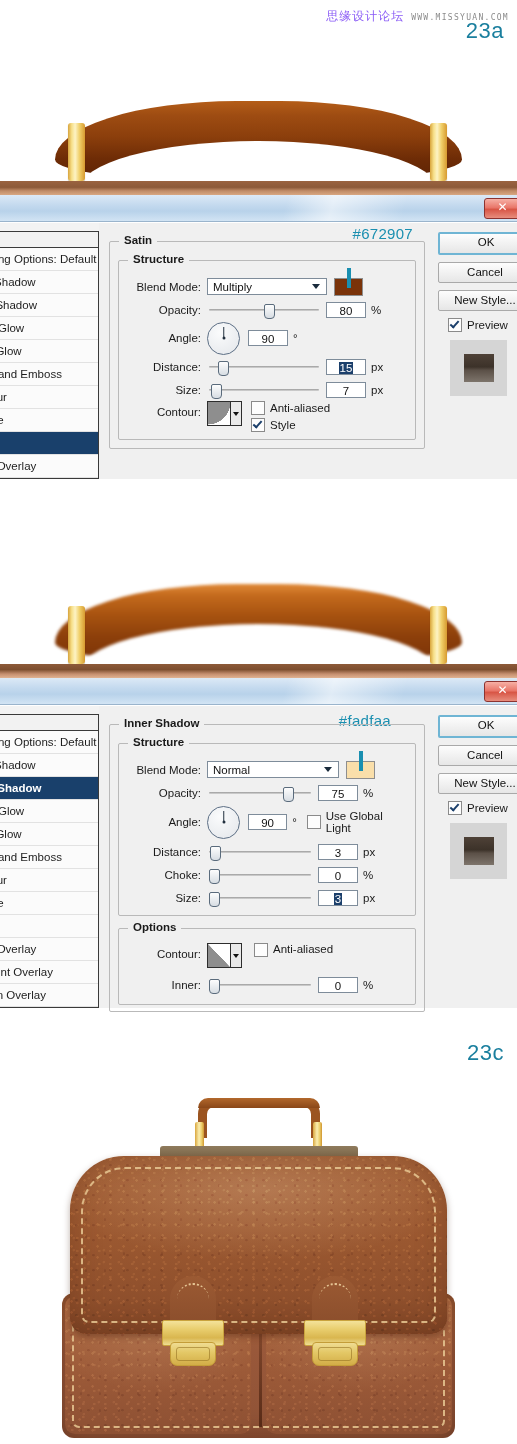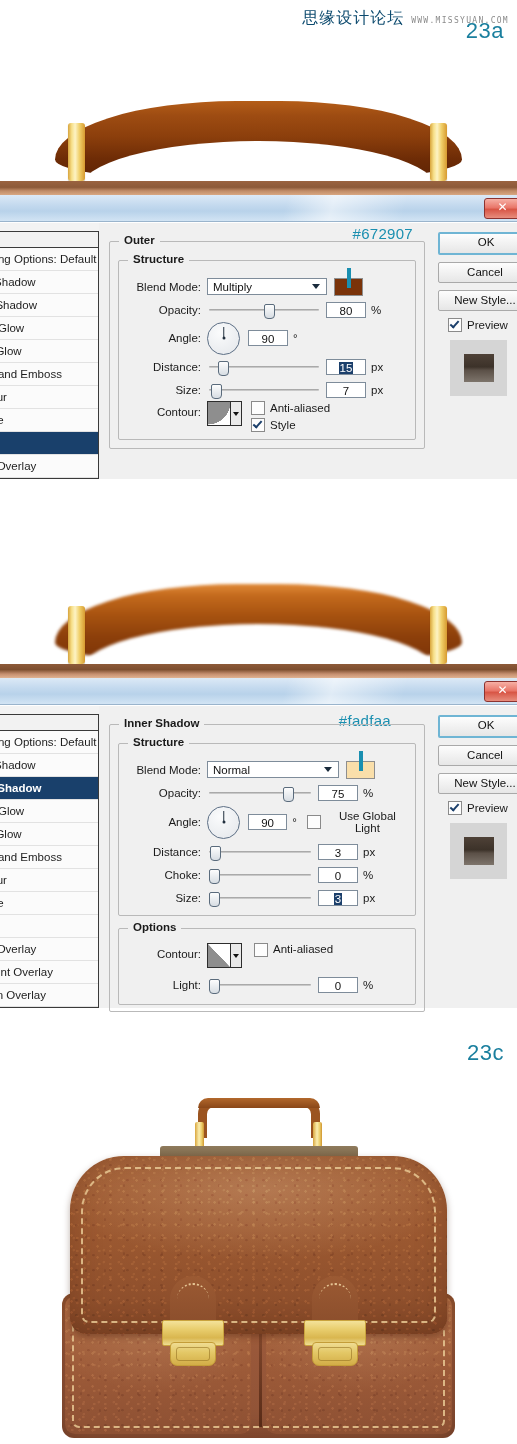--- a/index.html
+++ b/index.html
@@ -1,21 +1,21 @@
 <!DOCTYPE html>
 <html><head>
 <meta charset="utf-8">
 <style>
   html,body{margin:0;padding:0;background:#fff;}
   body{width:517px;height:1444px;position:relative;overflow:hidden;
        font-family:"Liberation Sans","DejaVu Sans",sans-serif;}
 
   
   .wm{position:absolute;top:8px;right:8px;display:flex;align-items:baseline;gap:7px;}
-  .wm-cn{font-size:16px;color:#0c4a6e;letter-spacing:1px;}
+  .wm-cn{font-size:12px;color:#8b5cf6;letter-spacing:1px;}
   .wm-url{font-size:8px;color:#8a8a8a;letter-spacing:1.3px;font-family:"DejaVu Sans Mono",monospace;}
 
   .step-label{position:absolute;right:13px;font-size:22px;color:#1a7f9e;
               font-weight:500;letter-spacing:0.5px;}
 
   
   .handle-scene{position:absolute;left:0;width:517px;height:145px;background:#fff;overflow:hidden;}
   .hbase{position:absolute;left:0;bottom:0;width:517px;height:14px;
          background:linear-gradient(180deg,#9a6340 0%,#8d5a39 45%,#c08b66 70%,#d8a782 100%);}
   .hbase.sharp{background:linear-gradient(180deg,#8d5a39 0%,#7d4e2f 40%,#c69070 72%,#e0b291 100%);}
@@ -84,21 +84,21 @@
   .slider .knob{position:absolute;top:1px;width:9px;height:13px;border-radius:2px 2px 4px 4px;
      border:1px solid #5a6b7c;background:linear-gradient(180deg,#fdfdfd,#d7dde3);}
   .angle-dial{width:31px;height:31px;border-radius:50%;border:1.5px solid #5d6f85;
      background:radial-gradient(circle at 38% 32%,#fafbfc,#e3e6ea);position:relative;flex:0 0 31px;}
   .angle-dial .needle{position:absolute;left:50%;top:4px;width:1.5px;height:12px;background:#22303f;transform:translateX(-50%);}
   .angle-dial .dot{position:absolute;left:50%;top:50%;width:3px;height:3px;border-radius:50%;background:#22303f;transform:translate(-50%,-50%);}
   .chk{width:12px;height:12px;border:1px solid #8a8a8a;background:#fdfdfd;display:inline-block;
      position:relative;flex:0 0 12px;}
   .chk.on:after{content:"";position:absolute;left:3px;top:0px;width:3px;height:7px;
      border:solid #1b3f6b;border-width:0 2px 2px 0;transform:rotate(42deg);}
-  .chk-label{font-size:11.5px;color:#1a1a1a;margin-left:5px;text-align:center;}
+  .chk-label{font-size:11.5px;color:#1a1a1a;margin-left:5px;}
   .contour-box{width:33px;height:23px;border:1px solid #2d2d2d;background:#fff;display:flex;flex:0 0 33px;}
   .contour-box .cimg{flex:1 1 auto;position:relative;overflow:hidden;}
   .contour-box .cbtn{width:10px;border-left:1px solid #2d2d2d;background:#e9e9e9;
      display:flex;align-items:center;justify-content:center;}
   .contour-box .cbtn i{width:0;height:0;border-left:3px solid transparent;border-right:3px solid transparent;
      border-top:4px solid #111;display:block;}
   .curve-s{position:absolute;inset:0;background:
      radial-gradient(circle at 0% 0%, #8e8e8e 0 70%, transparent 71%);}
   .curve-lin{position:absolute;inset:0;background:linear-gradient(to top right,#8e8e8e 49.5%,#fff 50.5%);}
 
@@ -212,21 +212,21 @@
         <div class="side-item">Contour</div>
         <div class="side-item">Texture</div>
         <div class="side-item sel">Satin</div>
         <div class="side-item">Color Overlay</div>
       </div>
     </div>
 
     <div class="ps-main" style="height:238px">
       <div class="hexlabel" style="top:2px;right:18px">#672907</div>
       <div class="group" style="margin-top:10px">
-        <div class="glabel">Outer</div>
+        <div class="glabel">Satin</div>
         <div class="group" style="margin-top:6px;padding:14px 6px 8px 4px">
           <div class="glabel">Structure</div>
 
           <div class="row">
             <span class="rlabel">Blend Mode:</span>
             <div class="sel-box" style="width:120px">
               <span>Multiply</span>
               <i class="caret"></i>
             </div>
             <div class="swatch" style="background:#7a3309">
@@ -432,21 +432,21 @@
                   <span class="curve-lin"></span>
                 </div>
               <div class="cbtn">
                   <i></i>
                 </div>
             </div>
             <span class="chk" style="margin-left:12px"></span>
             <span class="chk-label">Anti-aliased</span>
           </div>
           <div class="row">
-            <span class="rlabel">Light:</span>
+            <span class="rlabel">Inner:</span>
             <div class="slider" style="max-width:102px">
               <div class="track"></div>
               <div class="knob" style="left:0%"></div>
             </div>
             <div class="numbox">0</div>
             <span class="unit">%</span>
           </div>
         </div>
       </div>
     </div>

